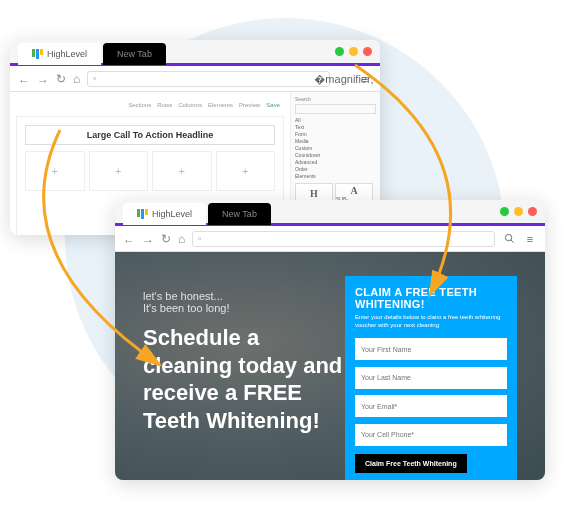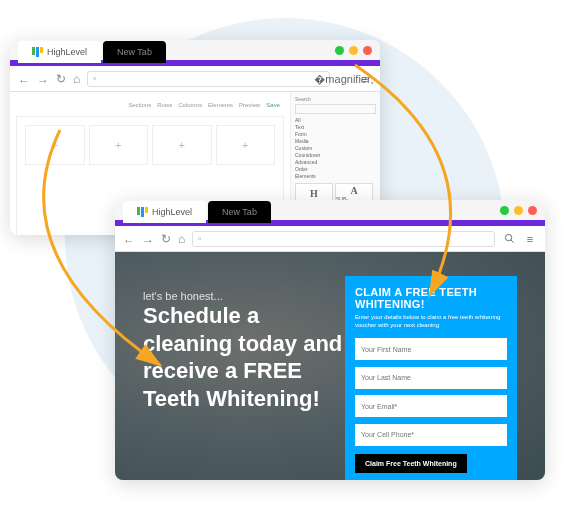--- a/index.html
+++ b/index.html
@@ -1,21 +1,21 @@
 <!DOCTYPE html>
 <html><head>
 <meta charset="utf-8">
 <style>
 *{margin:0;padding:0;box-sizing:border-box;font-family:-apple-system,BlinkMacSystemFont,sans-serif}
 body{width:570px;height:510px;position:relative;overflow:hidden;background:#fff}
 .bg-circle{position:absolute;width:440px;height:440px;border-radius:50%;background:#e8f2f8;left:65px;top:18px;z-index:0}
 .browser{position:absolute;background:#fff;border-radius:8px;box-shadow:0 4px 20px rgba(0,0,0,0.15);overflow:hidden}
 .browser-1{left:10px;top:40px;width:370px;height:195px;z-index:1}
 .browser-2{left:115px;top:200px;width:430px;height:280px;z-index:2}
-.titlebar{height:26px;background:#f5f5f5;display:flex;align-items:center;padding:0 8px;border-bottom:6px solid #6d28d9}
+.titlebar{height:26px;background:#f5f5f5;display:flex;align-items:center;padding:0 8px;border-bottom:3px solid #6d28d9}
 .tab{display:flex;align-items:center;height:22px;padding:0 14px;background:#fff;border-radius:4px 4px 0 0;font-size:9px;color:#555;margin-right:2px;margin-top:4px}
 .tab.inactive{background:#000000;color:#888}
 .logo{display:inline-flex;gap:1px;margin-right:4px}
 .logo span{width:3px;height:8px;display:inline-block}
 .traffic{margin-left:auto;display:flex;gap:5px}
 .traffic span{width:9px;height:9px;border-radius:50%}
 .dot-r{background:#ff5f56}.dot-y{background:#ffbd2e}.dot-g{background:#27c93f}
 .toolbar{height:26px;display:flex;align-items:center;padding:0 8px;gap:7px;border-bottom:1px solid #e0e0e0;font-size:11px;color:#777}
 .nav-btn{cursor:pointer;color:#888;font-size:12px}
 .urlbar{flex:1;height:16px;background:#fff;border:1px solid #ddd;border-radius:3px;display:flex;align-items:center;padding:0 5px}
@@ -86,20 +86,21 @@
     <div class="editor-main">
       <div class="editor-toolbar">
         <span>Sections</span>
         <span>Rows</span>
         <span>Columns</span>
         <span>Elements</span>
         <span>Preview</span>
         <span style="color:#4a7">Save</span>
       </div>
       <div class="canvas">
+        <div class="headline-box">Large Call To Action Headline</div>
         <div class="grid-boxes">
           <div class="grid-box">+</div>
           <div class="grid-box">+</div>
           <div class="grid-box">+</div>
           <div class="grid-box">+</div>
         </div>
       </div>
     </div>
     <div class="editor-side">
       <div style="font-size:5px;color:#888;margin-bottom:2px">Search</div>
@@ -168,20 +169,21 @@
         <svg width="11" height="11" viewBox="0 0 24 24" fill="none" stroke="#666" stroke-width="2">
           <circle cx="10" cy="10" r="7"></circle>
           <line x1="21" y1="21" x2="15" y2="15"></line>
         </svg>
       </span>
     <span class="icon-btn">≡</span>
   </div>
   <div class="landing">
     <div class="landing-left">
       <div class="pre1">let's be honest...</div>
+      <div class="pre2">It's been too long!</div>
       <div class="hero-head">Schedule a cleaning today and receive a FREE Teeth Whitening!</div>
     </div>
     <div class="landing-right">
       <div class="form-box">
         <div class="form-title">CLAIM A FREE TEETH WHITENING!</div>
         <div class="form-sub">Enter your details below to claim a free teeth whitening voucher with your next cleaning</div>
         <input class="form-input" placeholder="Your First Name" style="">
         <input class="form-input" placeholder="Your Last Name" style="">
         <input class="form-input" placeholder="Your Email*" style="">
         <input class="form-input" placeholder="Your Cell Phone*" style="">

